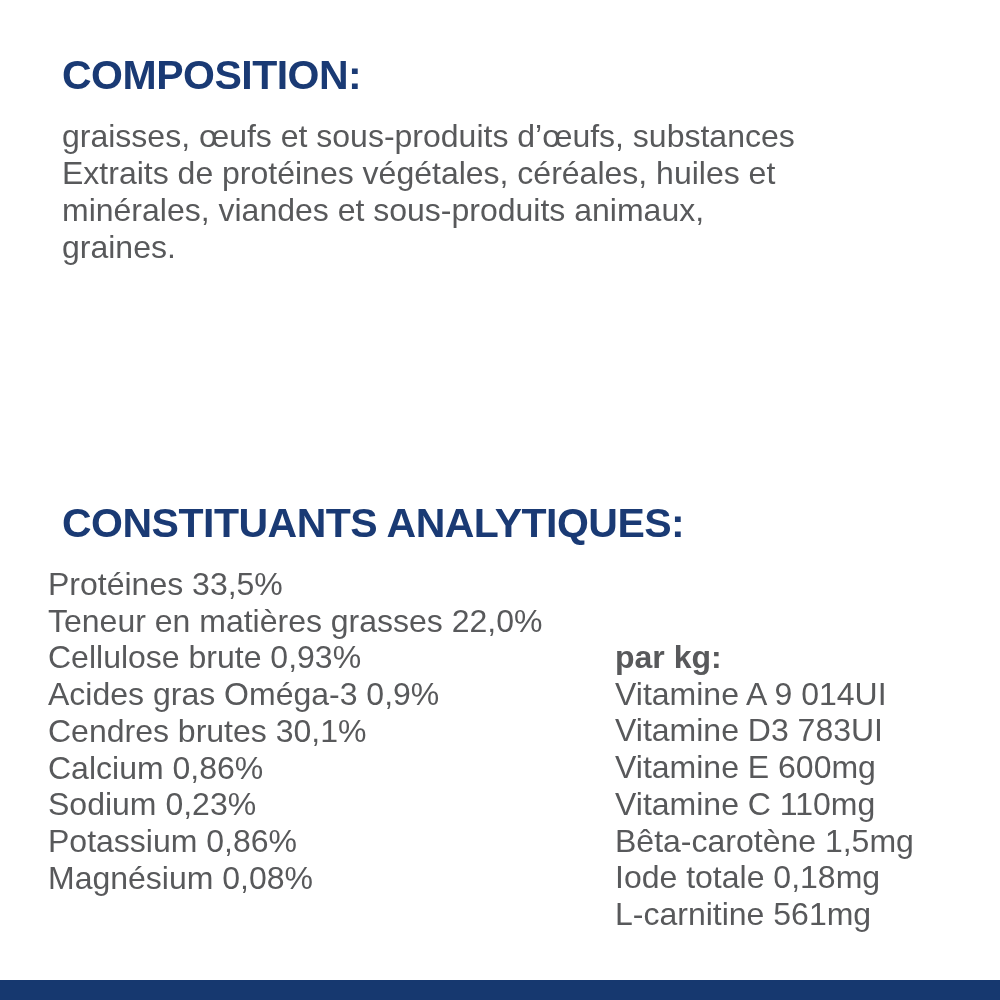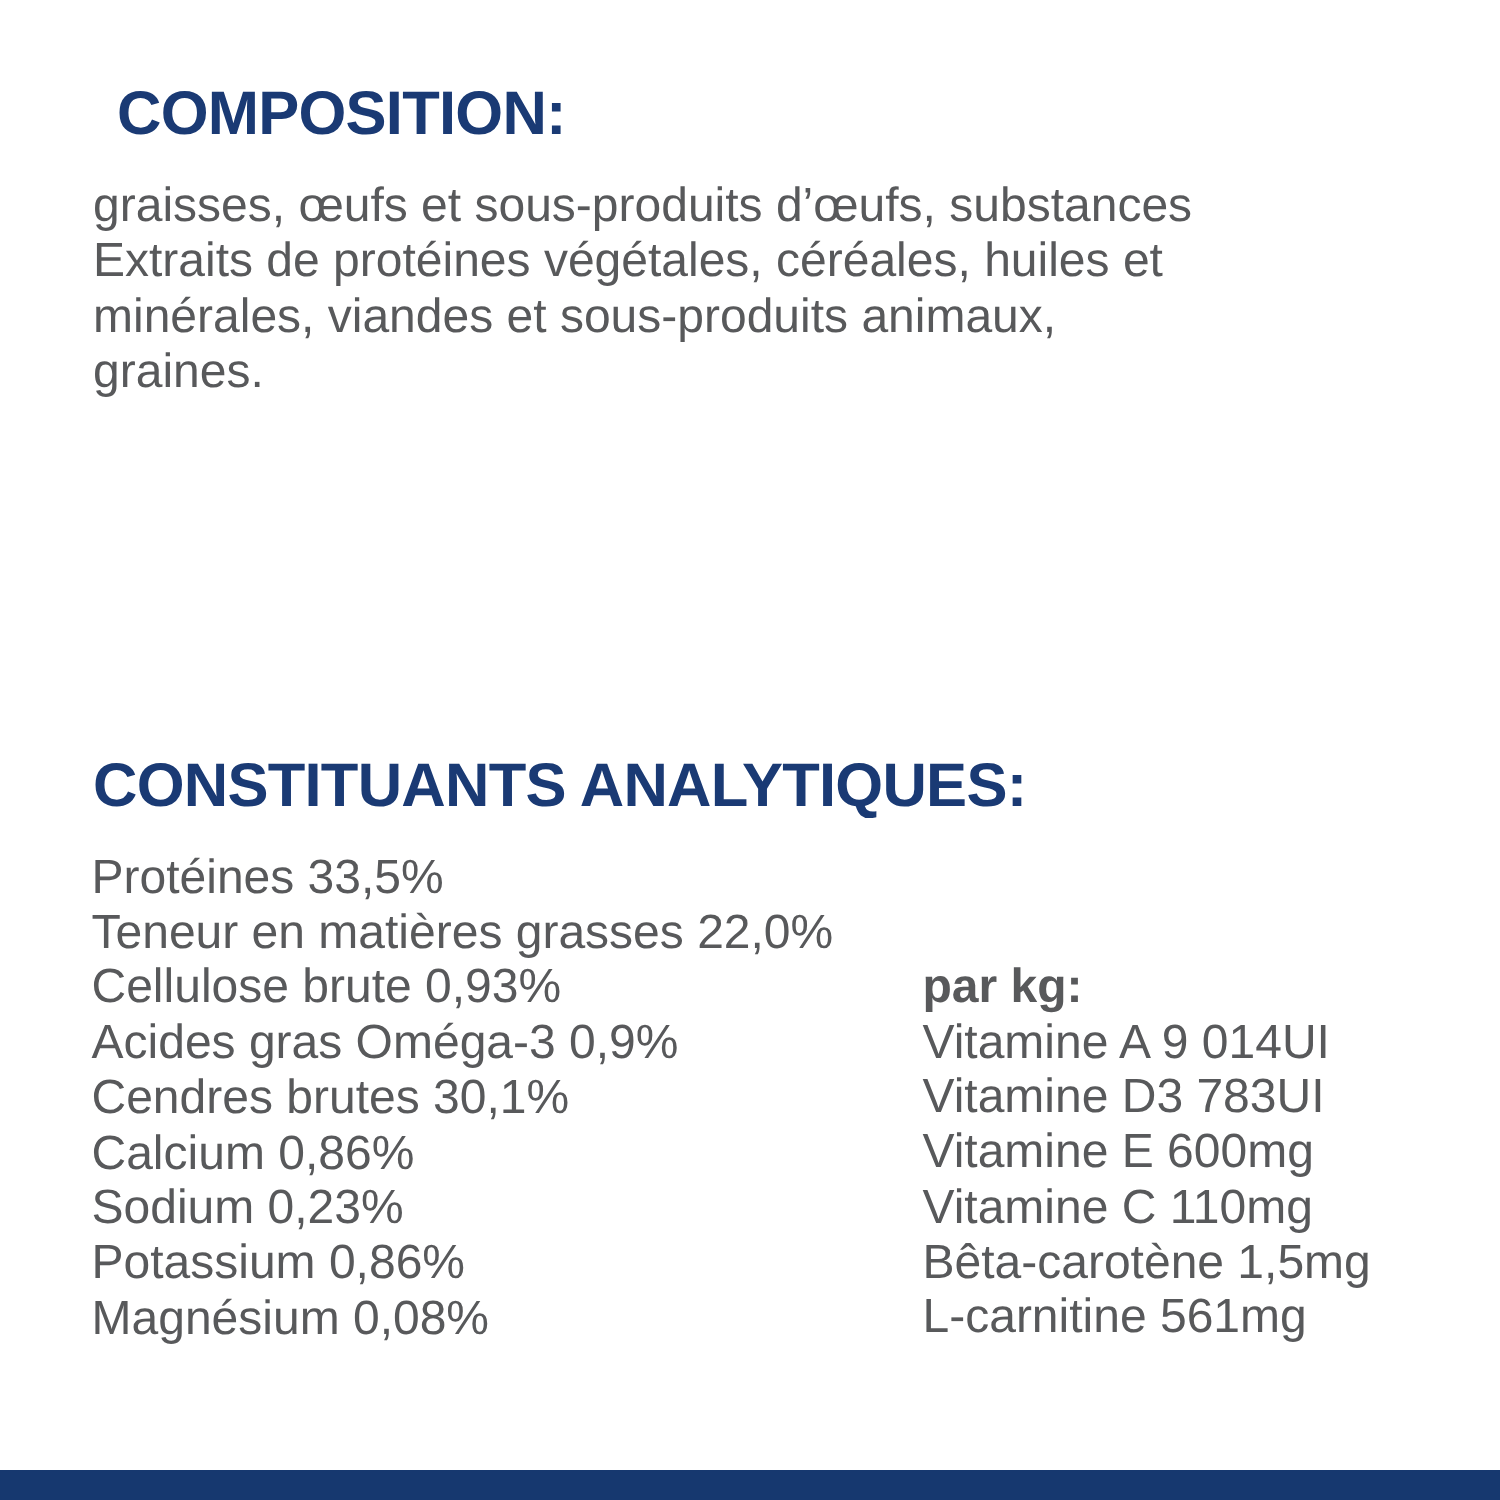--- a/index.html
+++ b/index.html
@@ -17,40 +17,40 @@
   }
   .section-heading {
     position: absolute;
     left: 62px;
     color: #1a3a74;
     font-size: 41px;
     font-weight: 700;
     letter-spacing: -0.5px;
     white-space: nowrap;
   }
-  #composition-heading { top: 52px; margin-left: 16px; }
+  #composition-heading { top: 52px; }
   #analytical-heading  { top: 500px; }
   .body-text {
     position: absolute;
     left: 62px;
     top: 118px;
     color: #58595b;
     font-size: 32px;
     line-height: 37px;
     font-weight: 400;
   }
   .nutrient-list {
     position: absolute;
     color: #58595b;
     font-size: 32px;
     line-height: 36.7px;
     font-weight: 400;
     white-space: nowrap;
   }
-  #left-nutrients  { left: 61px;  top: 566px; }
+  #left-nutrients  { left: 48px;  top: 566px; }
   #right-nutrients { left: 615px; top: 639px; }
   .per-kg-header { font-weight: 700; }
   .footer-bar {
     position: absolute;
     left: 0; top: 980px;
     width: 1000px; height: 20px;
     background: #16386f;
   }
 </style>
 </head>
@@ -85,19 +85,20 @@
 
   <div id="right-nutrients" class="nutrient-list">
     <div class="per-kg-header">par kg:</div>
     <div>
 
     <div><span>Vitamine A</span> <span>9 014UI</span></div>
         <div><span>Vitamine D3</span> <span>783UI</span></div>
         <div><span>Vitamine E</span> <span>600mg</span></div>
         <div><span>Vitamine C</span> <span>110mg</span></div>
         <div><span>Bêta-carotène</span> <span>1,5mg</span></div>
+        <div><span>Iode totale</span> <span>0,18mg</span></div>
         <div><span>L-carnitine</span> <span>561mg</span></div>
       </div>
   </div>
 
   <div class="footer-bar"></div>
 
 </div>
 
 </body></html>

